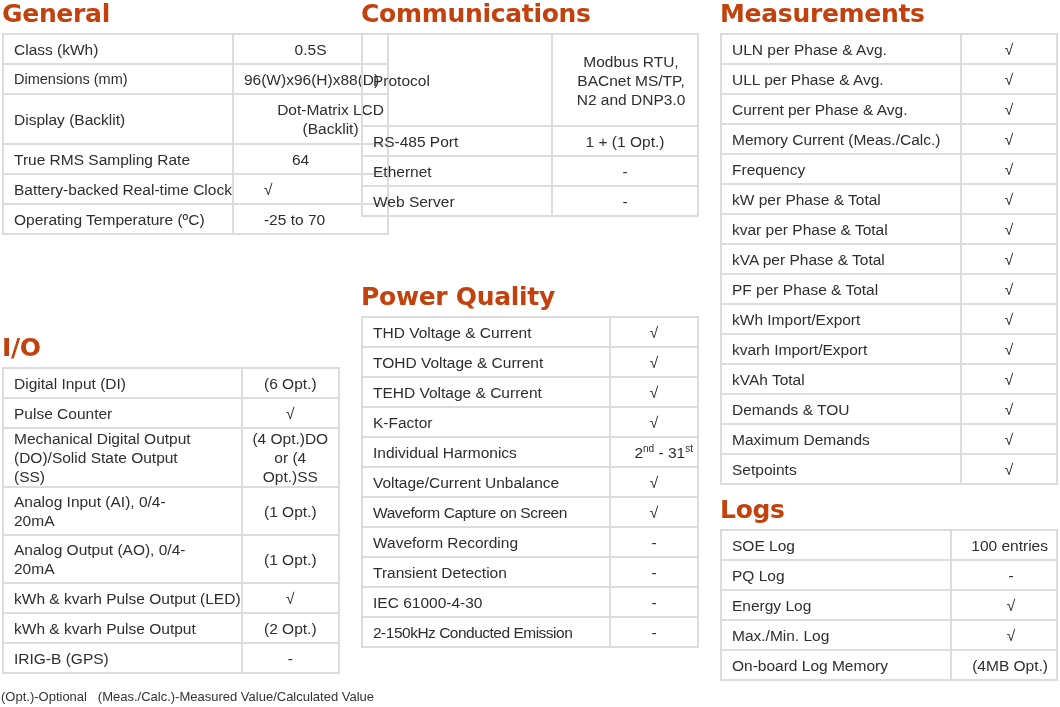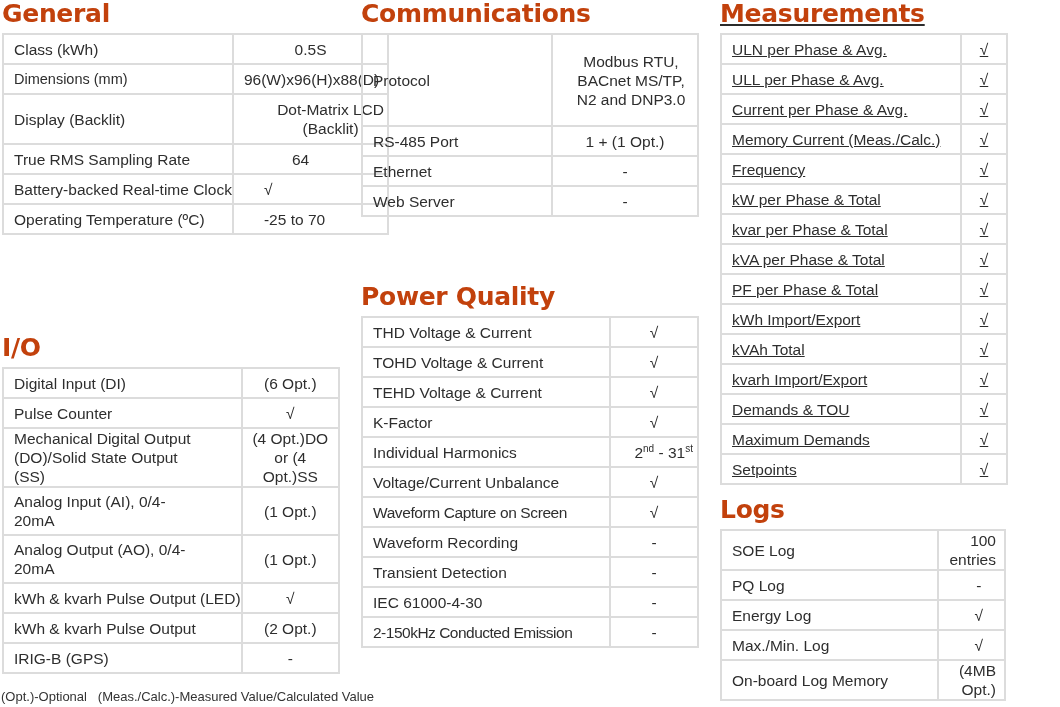--- a/index.html
+++ b/index.html
@@ -85,21 +85,21 @@
       <td class="v">-</td>
     </tr>
     <tr>
       <td>Web Server</td>
       <td class="v">-</td>
     </tr>
   </tbody>
     </table>
 </div>
 
-<div class="section" style="left:720px; top:0px; width:288px;text-decoration:underline;">
+<div class="section" style="left:720px; top:0px; width:338px;">
   <h2>Measurements</h2>
   <table>
     <colgroup>
         <col style="width:240px">
         <col>
       </colgroup>
     <tbody>
         <tr>
           <td>ULN per Phase &amp; Avg.</td>
           <td class="v">√</td>
@@ -134,25 +134,25 @@
         </tr>
     <tr>
           <td>PF per Phase &amp; Total</td>
           <td class="v">√</td>
         </tr>
     <tr>
           <td>kWh Import/Export</td>
           <td class="v">√</td>
         </tr>
     <tr>
+          <td>kvarh Import/Export</td>
+          <td class="v">√</td>
+        </tr>
+    <tr>
           <td>kVAh Total</td>
-          <td class="v">√</td>
-        </tr>
-    <tr>
-          <td>kvarh Import/Export</td>
           <td class="v">√</td>
         </tr>
     <tr>
           <td>Demands &amp; TOU</td>
           <td class="v">√</td>
         </tr>
     <tr>
           <td>Maximum Demands</td>
           <td class="v">√</td>
         </tr>
@@ -257,21 +257,21 @@
           <td class="v">(2 Opt.)</td>
         </tr>
     <tr>
           <td>IRIG-B (GPS)</td>
           <td class="v">-</td>
         </tr>
   </tbody>
     </table>
 </div>
 
-<div class="section" style="left:720px; top:496px; width:286px;">
+<div class="section" style="left:720px; top:496px; width:338px;">
   <h2>Logs</h2>
   <table>
     <colgroup>
         <col style="width:230px">
         <col>
       </colgroup>
     <tbody>
         <tr>
           <td>SOE Log</td>
           <td class="val-right">100 entries</td>

